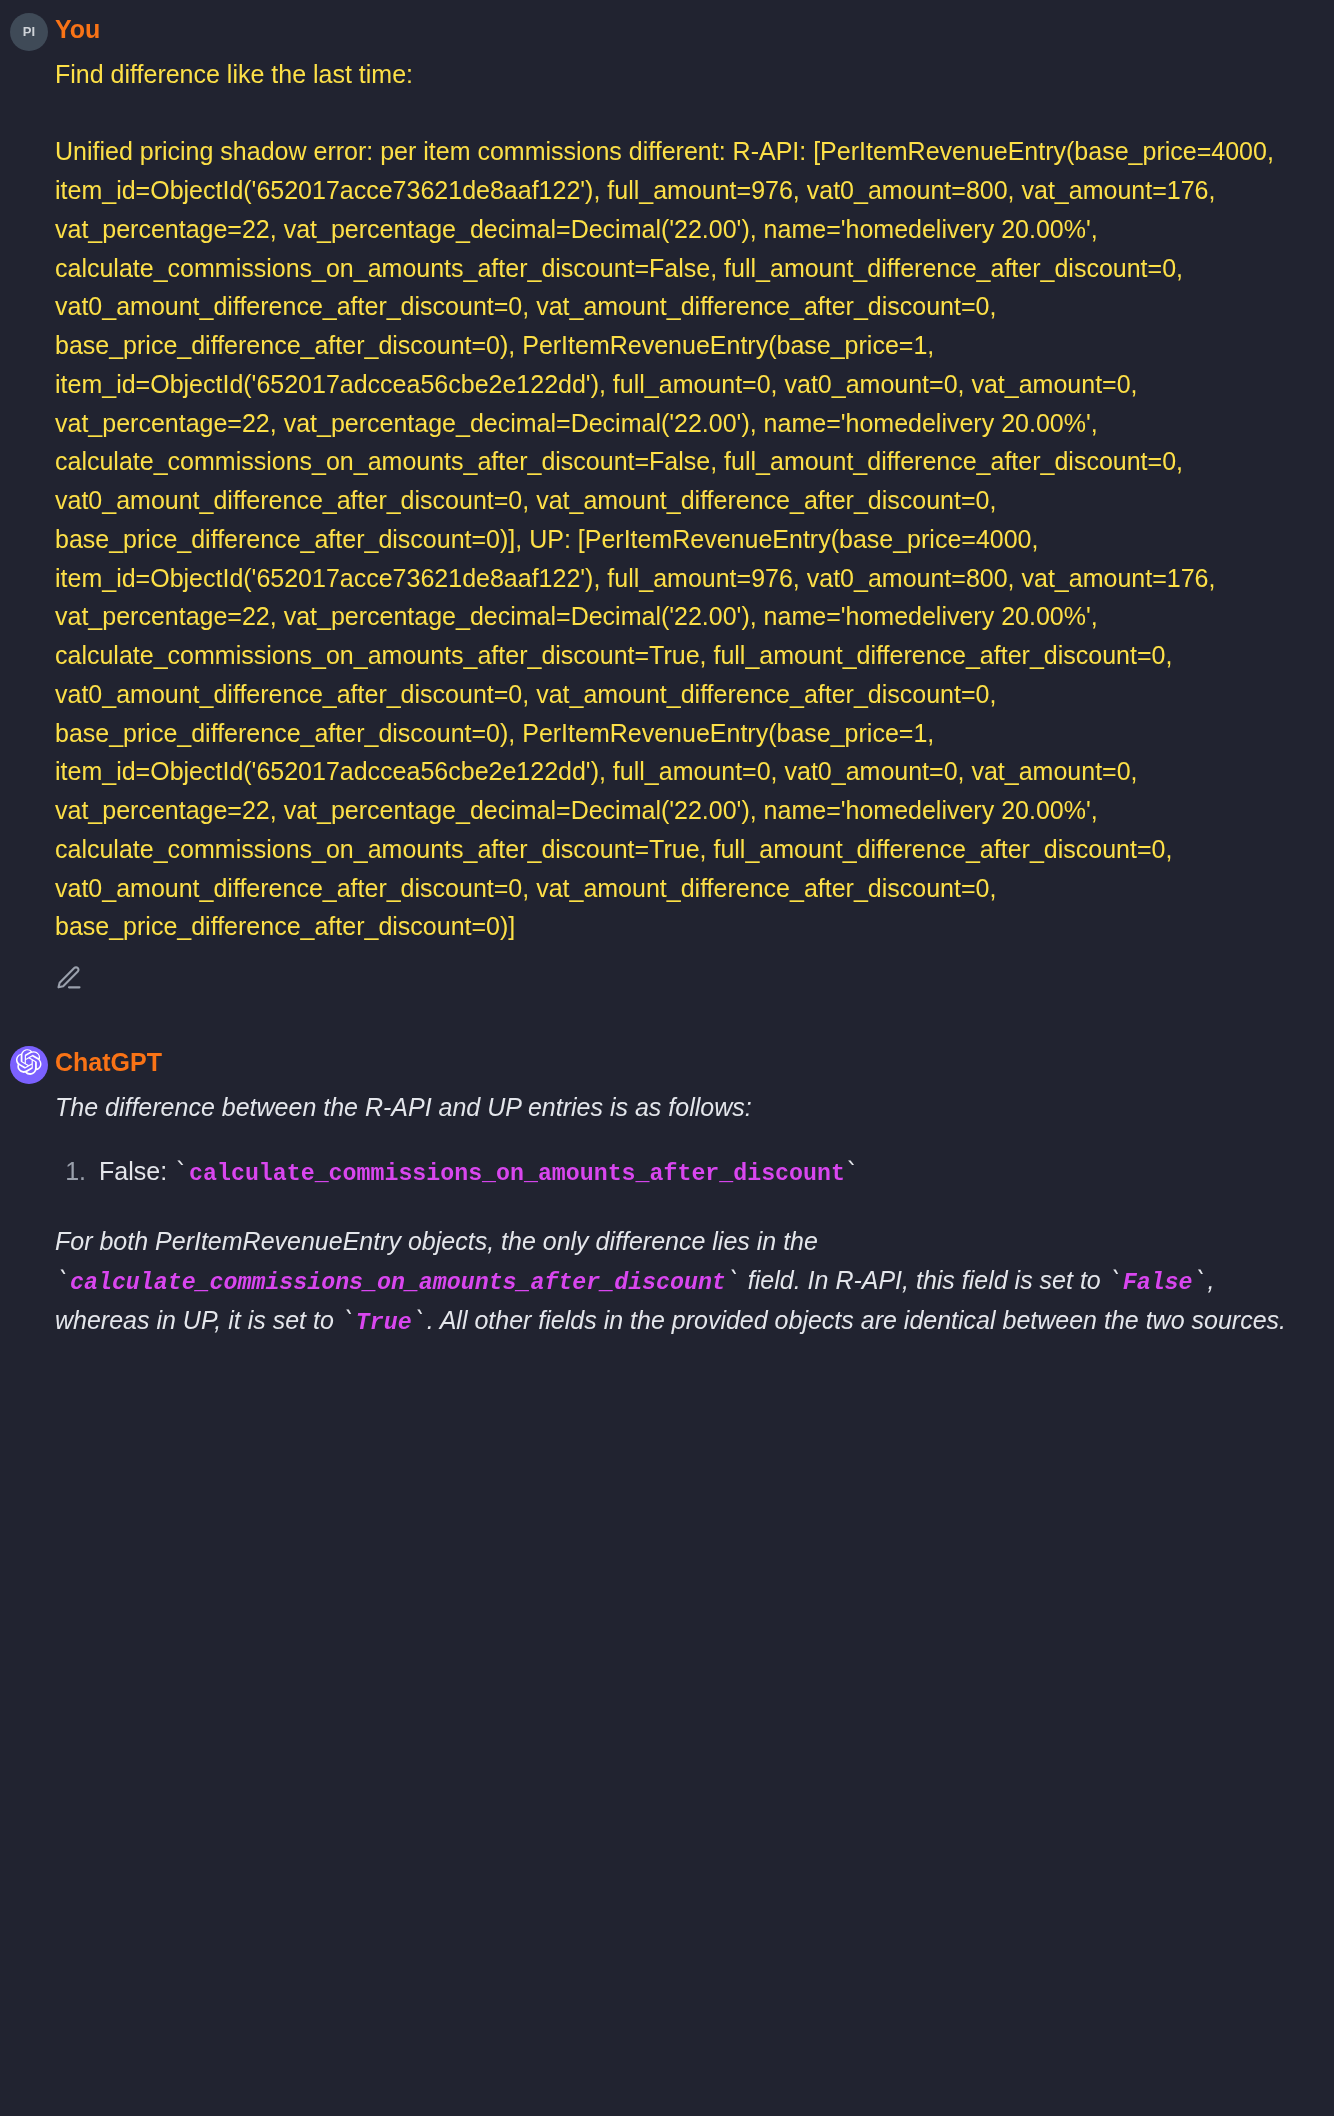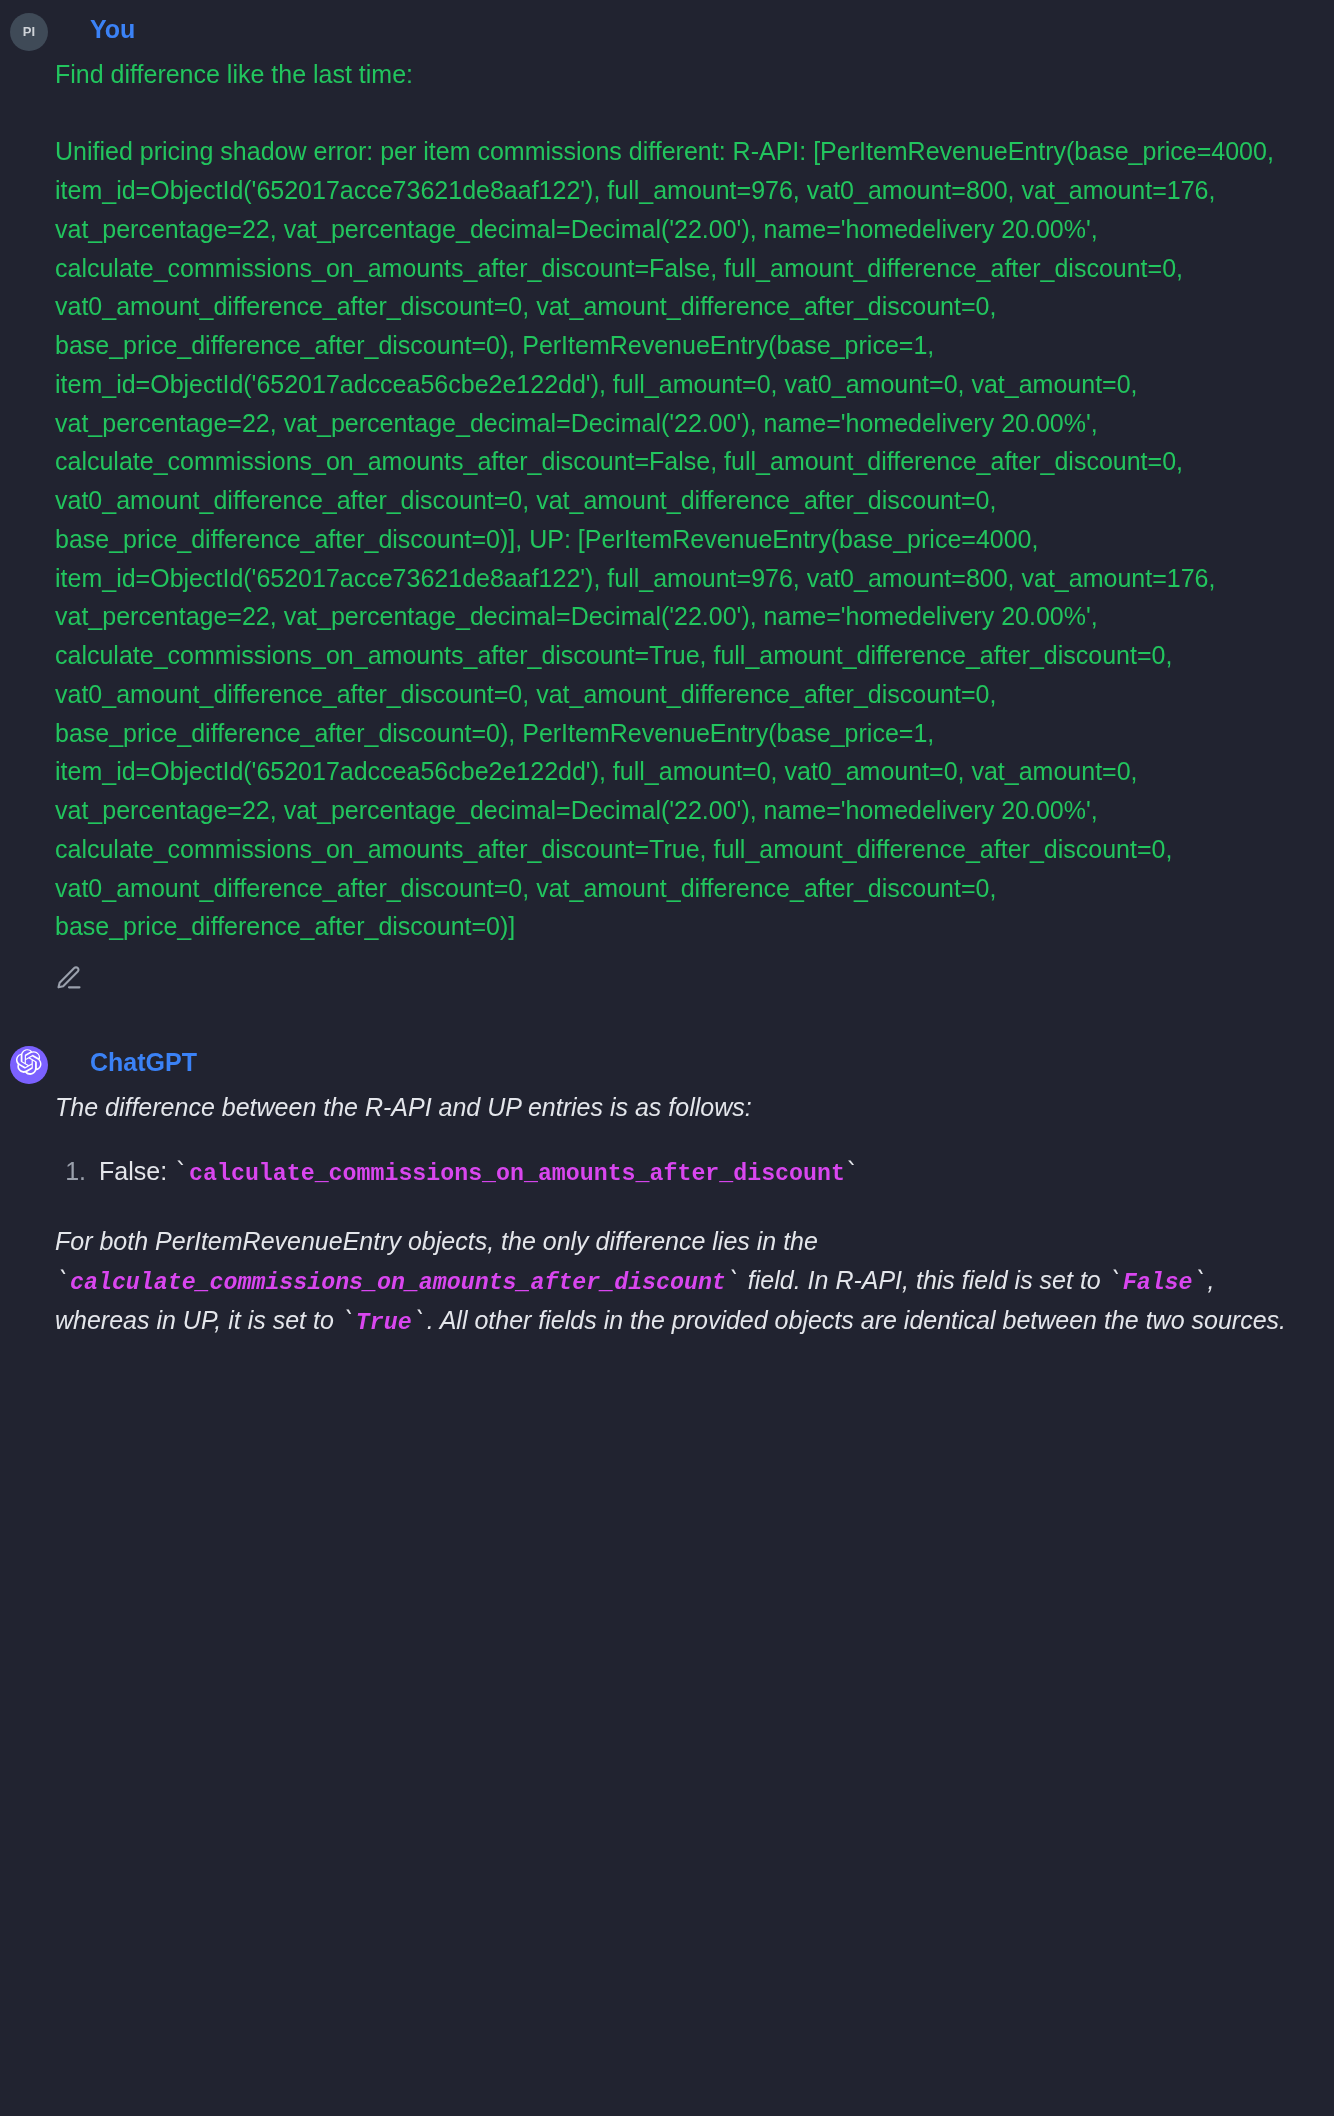--- a/index.html
+++ b/index.html
@@ -17,22 +17,22 @@
     width: 38px; height: 38px; border-radius: 50%;
     flex-shrink: 0;
     display: flex; align-items: center; justify-content: center;
     font-size: 13px; font-weight: 600;
     margin-top: 3px;
   }
   .avatar.user { background: #3f4a57; color: #cfd3d8; }
   .avatar.assistant { background: #7b61ff; }
   .avatar.assistant svg { width: 26px; height: 26px; }
   .body { flex: 1; min-width: 0; padding-right: 30px; }
-  .author { font-weight: 700; color: #3b82f6; margin-bottom: 6px; margin-left: 35px; }
-  .user-text { white-space: pre-wrap; word-wrap: break-word; color: #22c55e; }
+  .author { font-weight: 700; color: #f97316; margin-bottom: 6px; }
+  .user-text { white-space: pre-wrap; word-wrap: break-word; color: #fde047; }
   .edit-row { margin-top: 18px; }
   .edit-icon {
     width: 28px; height: 28px; color: #9aa0ac;
     cursor: pointer;
   }
   .assistant-text p { margin-bottom: 26px; }
   ol.diff-list {
     list-style: decimal;
     padding-left: 38px;
     margin-bottom: 30px;

